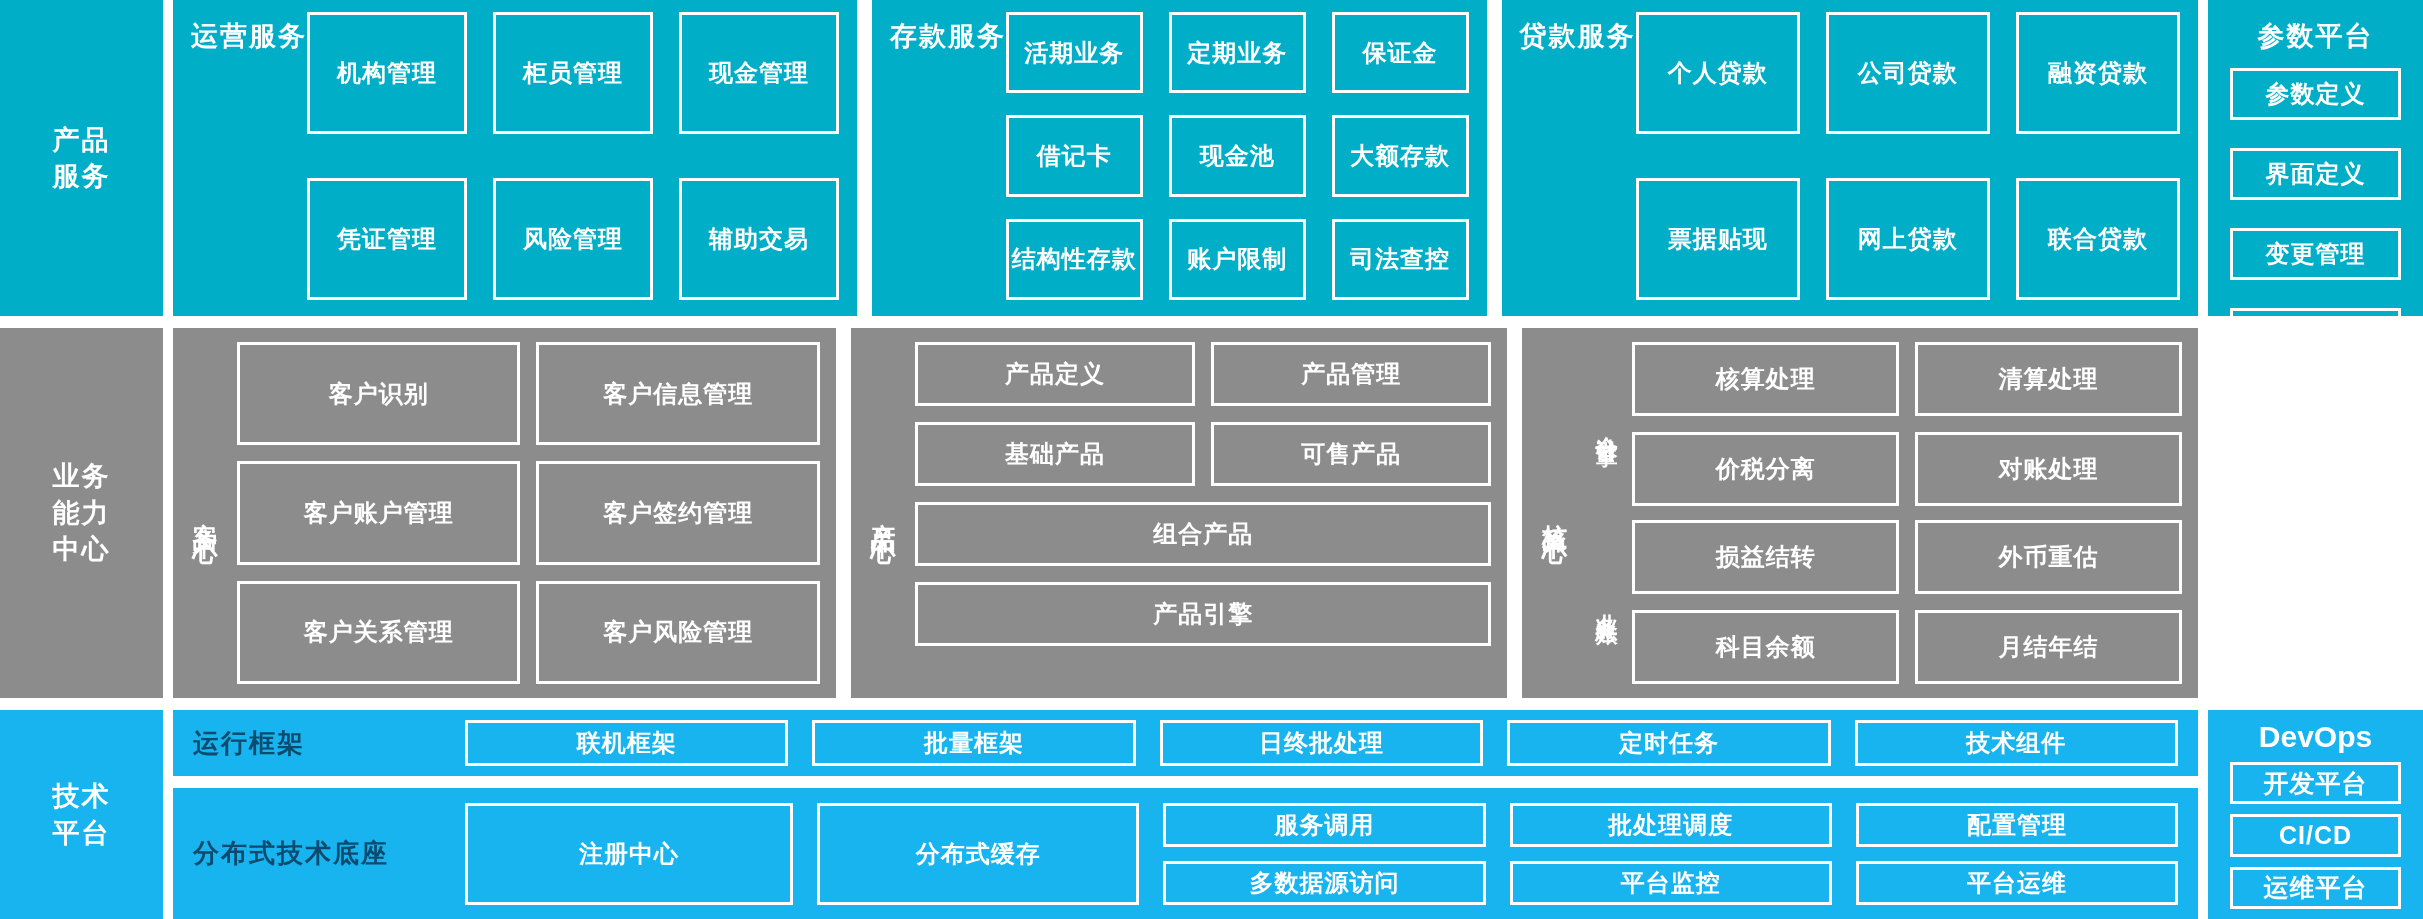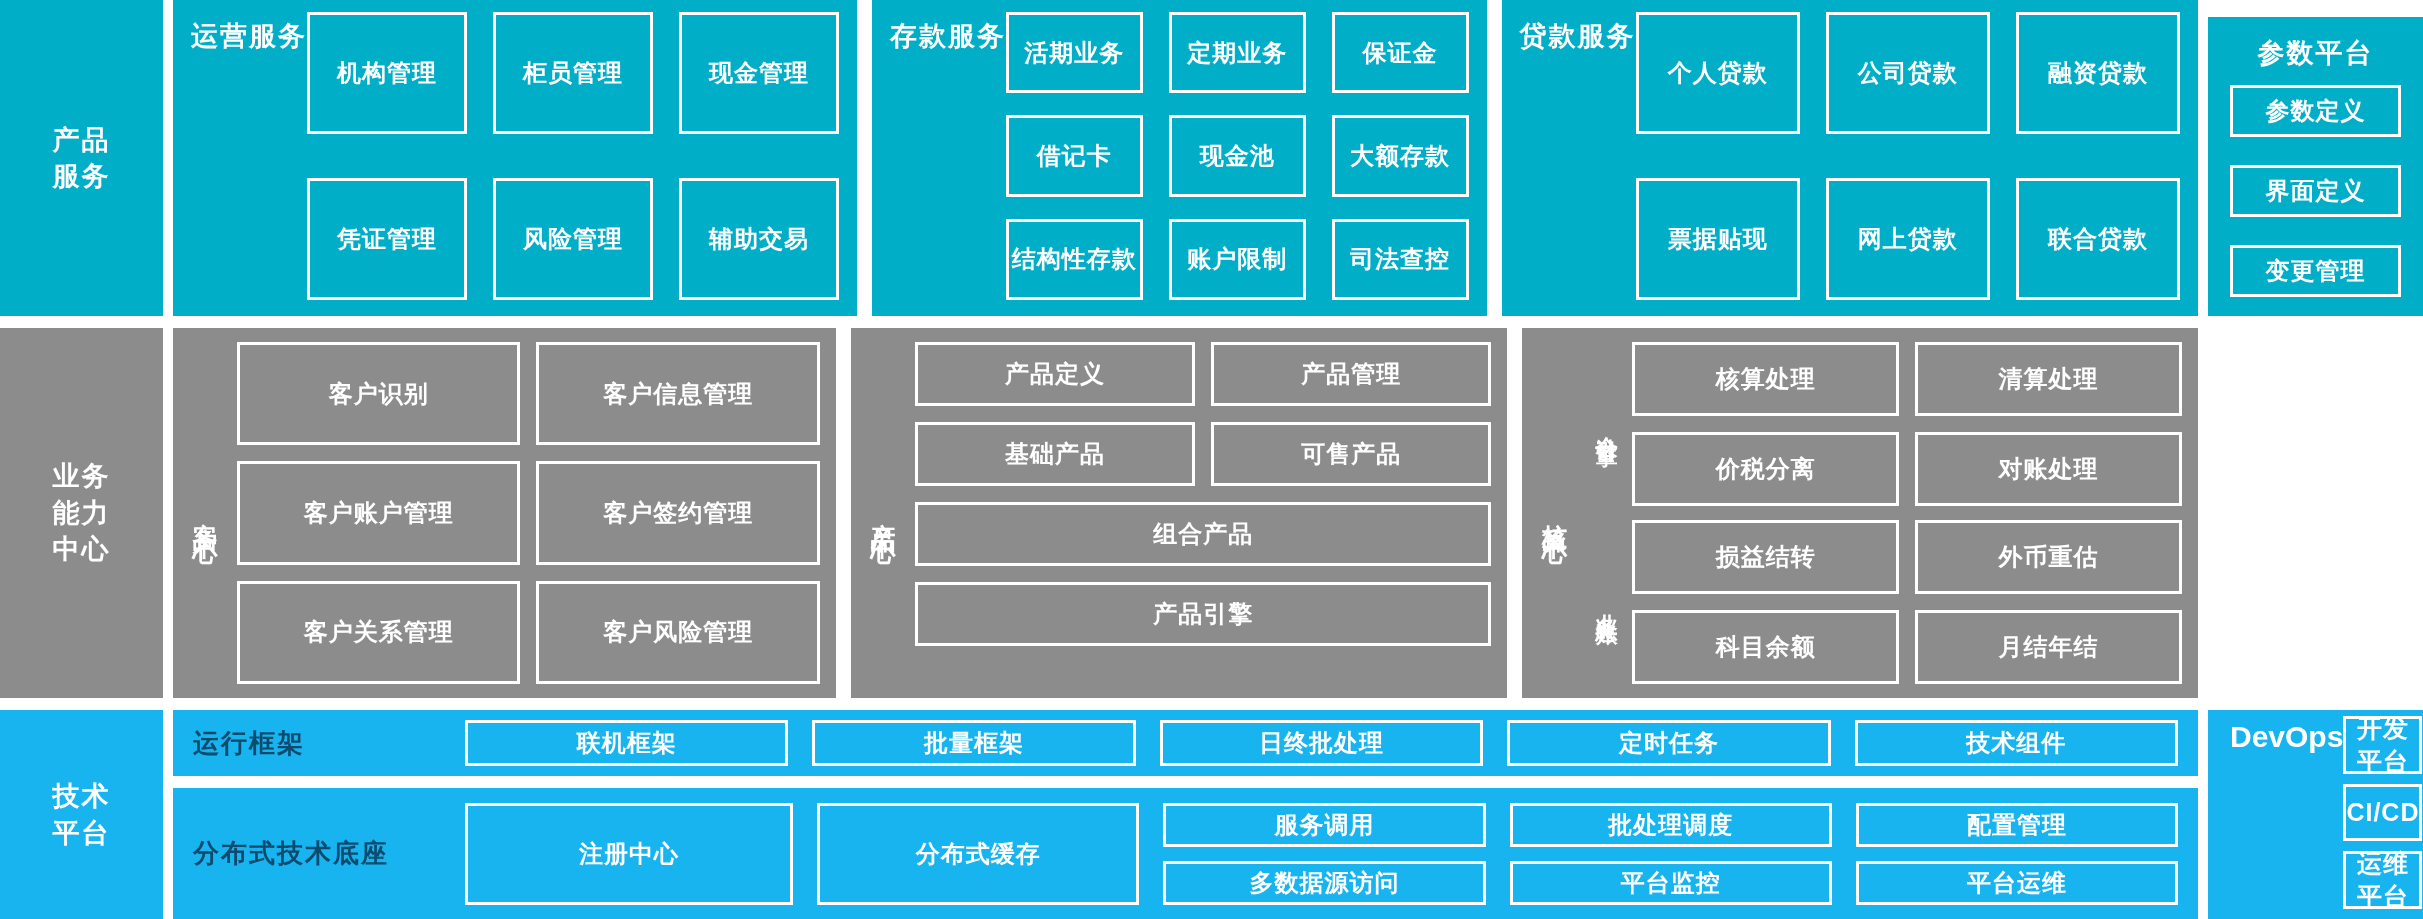--- a/index.html
+++ b/index.html
@@ -28,21 +28,21 @@
   
   .layer-prod{height:316px;display:flex;gap:10px;}
   .prod-left{background:#00AEC7;}
   .prod-groups{flex:1;display:flex;gap:15px;}
   .prod-group{background:#00AEC7;display:flex;flex-direction:row;padding:12px 18px 16px 18px;box-sizing:border-box;}
   .group-title{color:#fff;font-size:27px;font-weight:bold;text-align:center;padding:6px 0 16px 0;letter-spacing:2px;}
   .grid3{display:grid;grid-template-columns:repeat(3,1fr);gap:22px 26px;flex:1;}
   .grid3.ops{grid-template-rows:repeat(2,1fr);align-content:start;gap:44px 26px;}
   .prod-tile{background:transparent;border:3px solid #fff;min-height:62px;}
 
-  .param-col{background:#00AEC7;width:215px;flex:0 0 215px;display:flex;flex-direction:column;padding:10px 22px 14px 22px;box-sizing:border-box;margin-top:17px;}
+  .param-col{background:#00AEC7;width:215px;flex:0 0 215px;display:flex;flex-direction:column;padding:10px 22px 14px 22px;box-sizing:border-box;}
   .param-col .group-title{padding:8px 0 14px 0;}
   .param-items{flex:1;display:flex;flex-direction:column;justify-content:center;gap:28px;}
   .param-items .tile{min-height:52px;}
 
   
   .layer-biz{height:370px;display:flex;gap:10px;margin-top:12px;}
   .biz-left{background:#8C8C8C;}
   .biz-groups{flex:1;display:flex;gap:15px;background:transparent;}
   .biz-center{background:#8C8C8C;display:flex;padding:14px 16px 14px 10px;box-sizing:border-box;}
   .vlabel{
@@ -67,21 +67,21 @@
   .tech-strip{background:#17B4F0;display:flex;align-items:center;padding:10px 20px;box-sizing:border-box;gap:22px;}
   .strip-label{color:#0c4a6e;font-weight:bold;font-size:26px;flex:0 0 auto;min-width:250px;letter-spacing:2px;}
   .strip-items{flex:1;display:flex;gap:24px;}
   .strip-items .tile{flex:1;min-height:46px;}
   .tech-strip.base{flex:1;}
   .base-items{flex:1;display:flex;gap:24px;align-items:stretch;}
   .base-items > .tile{flex:1;}
   .base-col{flex:1;display:flex;flex-direction:column;gap:14px;}
   .base-col .tile{flex:1;min-height:44px;}
 
-  .devops-col{background:#17B4F0;width:215px;flex:0 0 215px;display:flex;flex-direction:row;padding:6px 22px 10px 22px;box-sizing:border-box;}
+  .devops-col{background:#17B4F0;width:215px;flex:0 0 215px;display:flex;flex-direction:column;padding:6px 22px 10px 22px;box-sizing:border-box;}
   .devops-title{color:#fff;font-size:30px;font-weight:bold;text-align:center;padding:4px 0 8px 0;}
   .devops-items{flex:1;display:flex;flex-direction:column;gap:10px;}
   .devops-items .tile{flex:1;min-height:40px;font-size:25px;}
   .spacer-col{flex:0 0 215px;width:215px;}
 </style>
 </head>
 <body>
 
 <div id="page">
 

